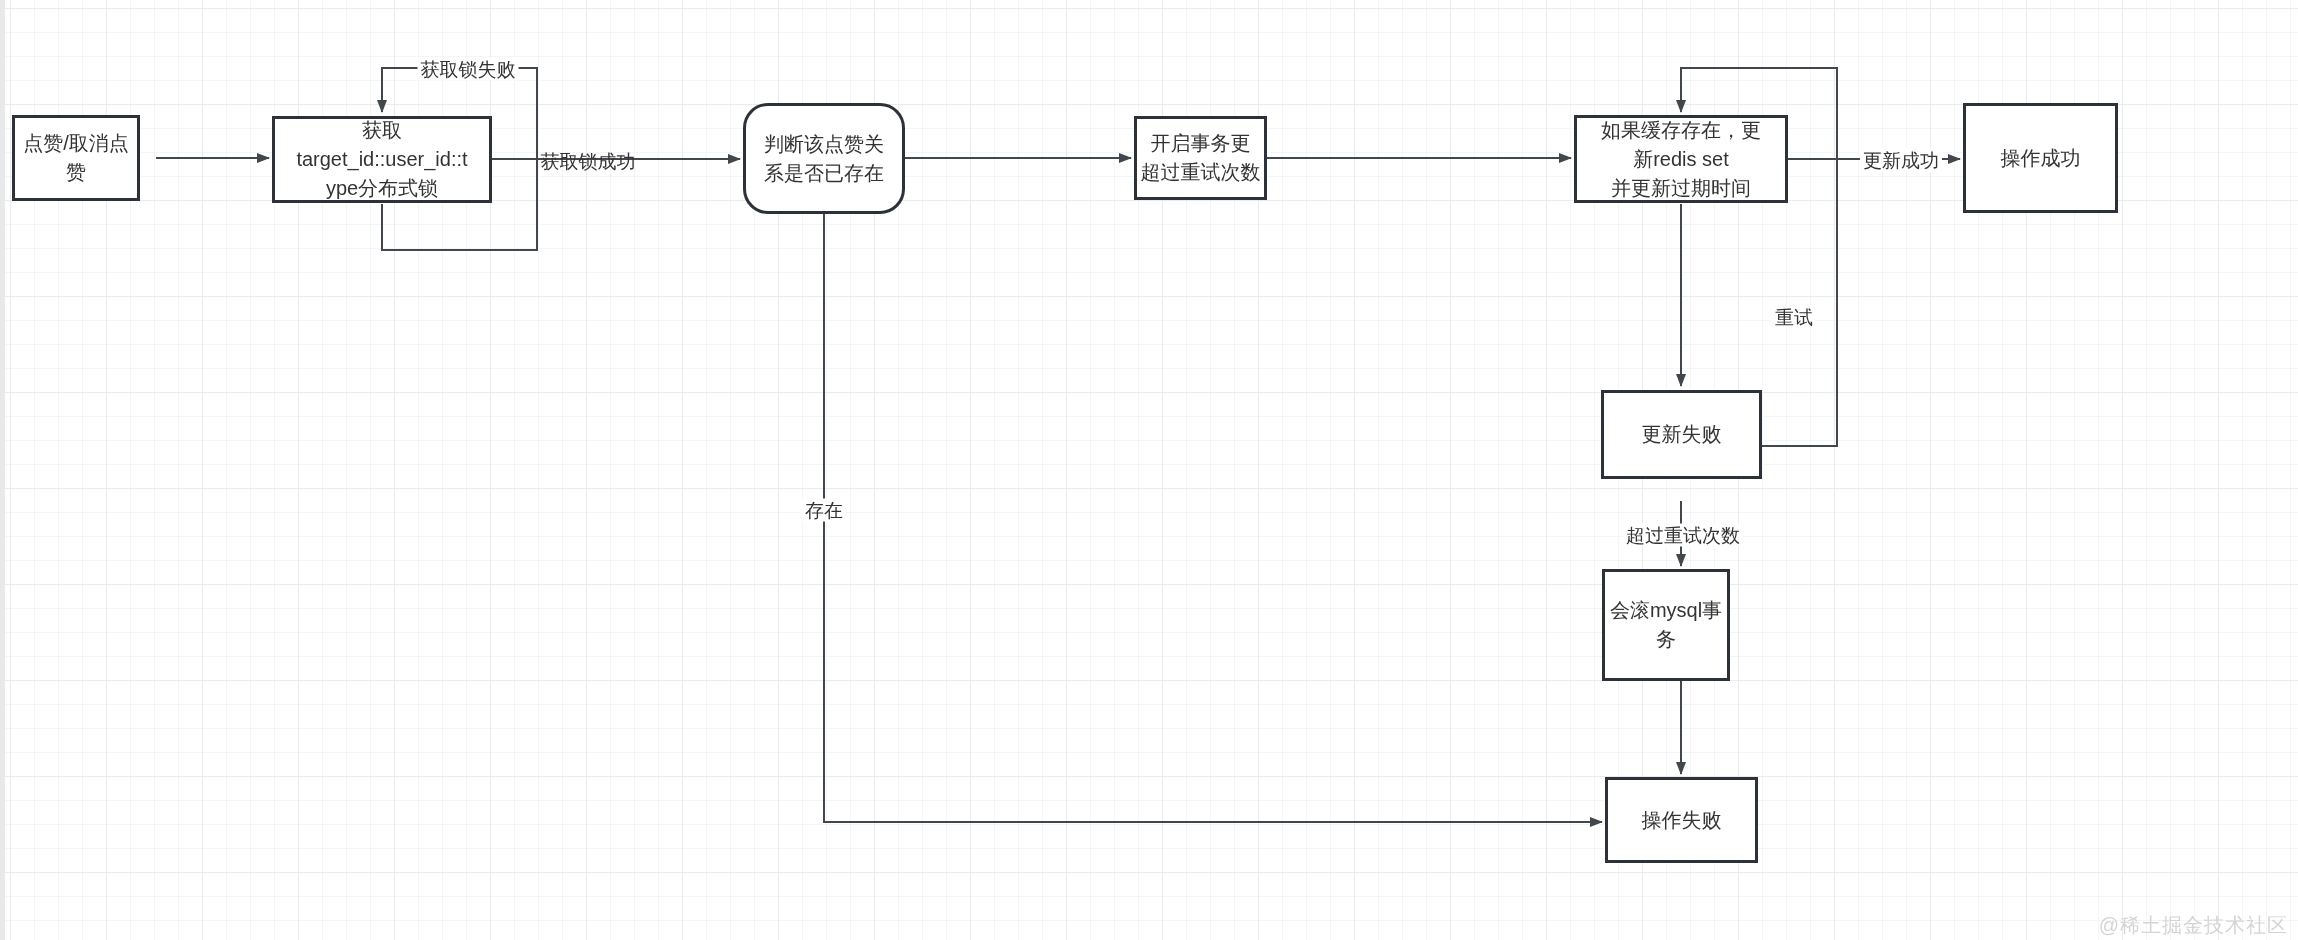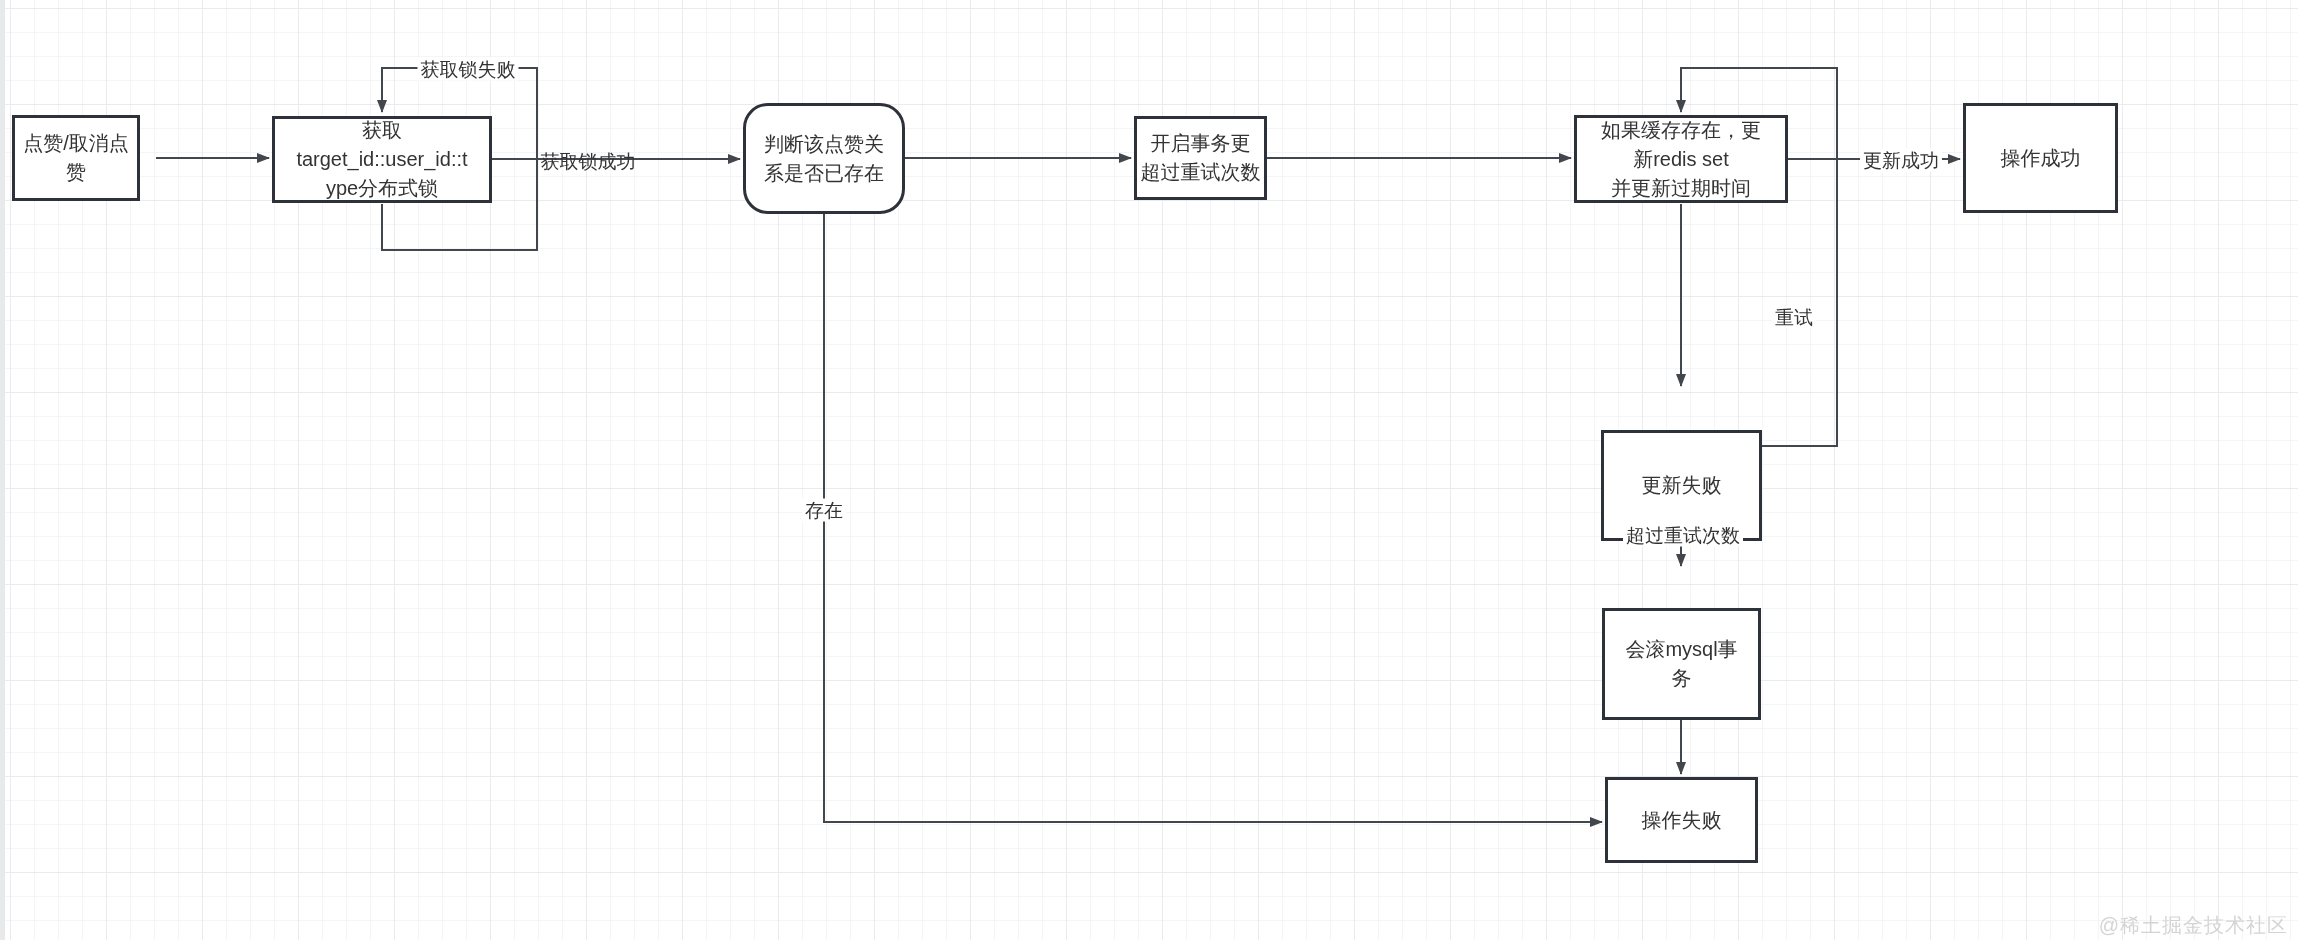--- a/index.html
+++ b/index.html
@@ -110,23 +110,23 @@
 
   <div class="node" style="left:1134px; top:116px; width:133px; height:84px;">开启事务更
 超过重试次数</div>
 
   <div class="node" style="left:1574px; top:115px; width:214px; height:88px;">如果缓存存在，更
 新redis set
 并更新过期时间</div>
 
   <div class="node" style="left:1963px; top:103px; width:155px; height:110px;">操作成功</div>
 
-  <div class="node" style="left:1601px; top:390px; width:161px; height:111px;margin-top:40px;">更新失败</div>
+  <div class="node" style="left:1601px; top:390px; width:161px; height:89px;">更新失败</div>
 
-  <div class="node" style="left:1602px; top:569px; width:159px; height:112px;margin-top:39px;">会滚mysql事
+  <div class="node" style="left:1602px; top:569px; width:128px; height:112px;">会滚mysql事
 务</div>
 
   <div class="node" style="left:1605px; top:777px; width:153px; height:86px;">操作失败</div>
 
   <span class="edge-label knockout" style="left:468px; top:69px;">获取锁失败</span>
 
   <span class="edge-label" style="left:588px; top:161px;">获取锁成功</span>
 
   <span class="edge-label knockout" style="left:1901px; top:160px;">更新成功</span>
 

